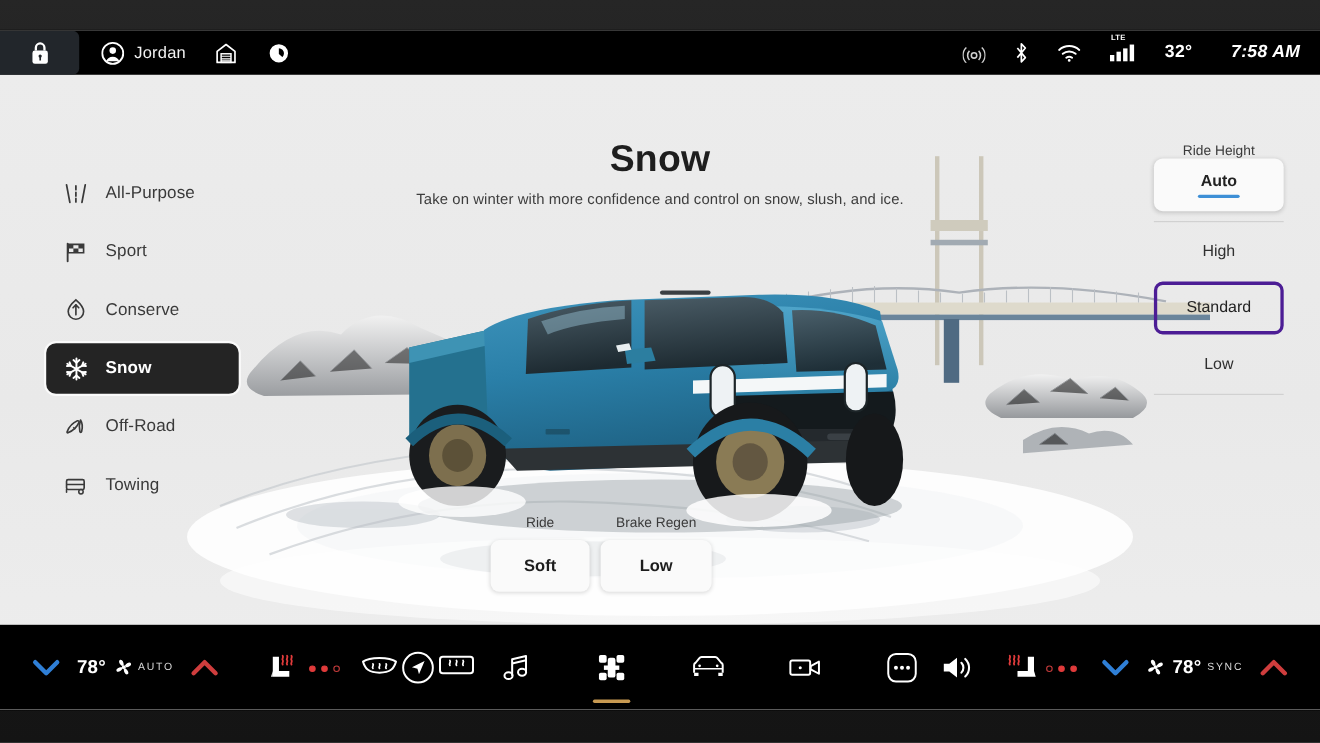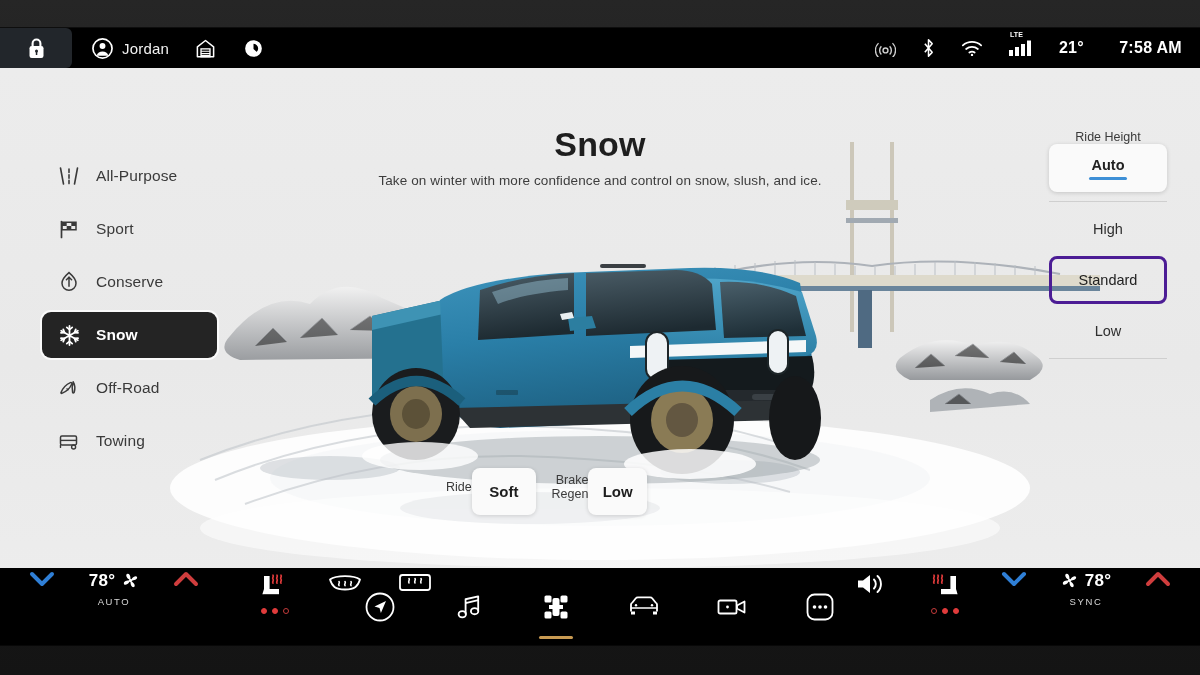--- a/index.html
+++ b/index.html
@@ -37,21 +37,21 @@
   }
   .profile { display: flex; align-items: center; gap: 9px; margin-right: 26px; }
   .profile-name { font-size: 15px; color: #f2f2f2; letter-spacing: .2px; }
   .sb-icon { display: flex; align-items: center; justify-content: center; }
   .garage-ic { margin-right: 28px; }
   .sb-right {
     position: absolute; right: 18px; top: 0; height: 40px;
     display: flex; align-items: center; gap: 26px;
   }
   .temp-top { font-size: 16px; font-weight: bold; color: #fff; letter-spacing: .3px; }
-  .clock-top { font-size: 16px; font-weight: bold; color: #fff; letter-spacing: .3px; min-width: 72px; text-align: right;}
+  .clock-top { font-size: 16px; font-weight: bold; color: #fff; letter-spacing: .3px; min-width: 72px; text-align: right; font-style: italic;}
   .lte-wrap { position: relative; display:flex; align-items:flex-end; }
   .lte-label { position: absolute; top:-9px; left:1px; font-size: 7px; font-weight: bold; letter-spacing:.2px; }
 
   
   #content { position: absolute; left: 0; top: 40px; width: 1200px; height: 537px; }
 
   
   #scene { position: absolute; inset: 0; overflow: hidden; }
   #sky { position:absolute; inset:0; background: linear-gradient(180deg,#ececec 0%,#e9e9e9 55%,#ededed 100%); }
 
@@ -102,41 +102,41 @@
   .rh-underline { width: 38px; height: 3px; background: #3d8fd6; border-radius: 2px; margin-top: 4px; }
   .rh-btn.boxed { border: 3px solid #4c1d95; background: transparent; }
   .rh-plain { height: 54px; display:flex; align-items:center; justify-content:center; font-size: 14.5px; color: #2f2f2f; }
   .rh-sep { width: 118px; height: 1px; background: #cfcfcf; }
 
   
   #setting-row {
     position: absolute; left: 446px; top: 400px;
     display: flex; gap: 10px; z-index: 6;
   }
-  .set-group { display: flex; flex-direction: row; align-items: center; width: 90px; text-align: right; }
+  .set-group { display: flex; flex-direction: column; align-items: center; width: 90px; }
   .set-label { font-size: 12.5px; color: #3a3a3a; margin-bottom: 9px; }
   .set-pill {
     width: 90px; height: 47px; border-radius: 8px; background: #fafafa;
     display: flex; align-items: center; justify-content: center;
     font-size: 15px; font-weight: bold; color: #1d1d1d;
     box-shadow: 0 1px 4px rgba(0,0,0,.15);
   }
 
   
   #taskbar {
     position: absolute; left: 0; bottom: 0; width: 1200px; height: 77px;
     background: #000; color: #fff;
     display: flex; align-items: center;
   }
   .tb-left { position: absolute; left: 10px; display: flex; align-items: center; gap: 0; }
   .tb-center { position: absolute; left: 50%; transform: translateX(-50%); display: flex; align-items: center; gap: 28px; }
   .tb-right { position: absolute; right: 10px; display: flex; align-items: center; gap: 0; }
   .tb-btn {
     width: 64px; height: 72px;
-    display: flex; flex-direction: column; align-items: center; justify-content: flex-start;
+    display: flex; flex-direction: row; align-items: center; justify-content: center;
     gap: 5px;
   }
   .tb-btn.wide { width: 80px; }
   .tb-temp { font-size: 17px; font-weight: bold; color: #fff; letter-spacing: .3px; display:flex; align-items:center; gap:7px; }
   .tb-sublabel { font-size: 9.5px; letter-spacing: 1.6px; color: #d8d8d8; }
   .nav-item { position: relative; width: 60px; height: 56px; display:flex; align-items:center; justify-content:center; }
   .nav-underline { position: absolute; bottom: -4px; left: 50%; transform: translateX(-50%); width: 34px; height: 3px; background: #c89a52; border-radius: 2px; }
   .seat-dots { display: flex; gap: 5px; margin-top: 2px; }
   .dot { width: 6px; height: 6px; border-radius: 50%; border: 1px solid #c43b3b; }
   .dot.on { background: #e03b3b; border-color: #e03b3b; }
@@ -215,21 +215,21 @@
       </span>
       <span class="lte-wrap">
         <span class="lte-label">LTE</span>
         <svg width="24" height="16" viewBox="0 0 24 16">
           <rect x="0" y="10" width="4" height="6" fill="#fff"></rect>
           <rect x="6" y="7" width="4" height="9" fill="#fff"></rect>
           <rect x="12" y="4" width="4" height="12" fill="#fff"></rect>
           <rect x="18" y="0.5" width="4" height="15.5" fill="#fff"></rect>
         </svg>
       </span>
-      <span class="temp-top">21°</span>
+      <span class="temp-top">32°</span>
       <span class="clock-top">7:58 AM</span>
     </div>
   </div>
 
   <div id="content">
 
     <div id="scene">
       <div id="sky"></div>
       <svg width="1200" height="537" viewBox="0 0 1200 537" style="position:absolute;left:0;top:0;">
         <defs>

